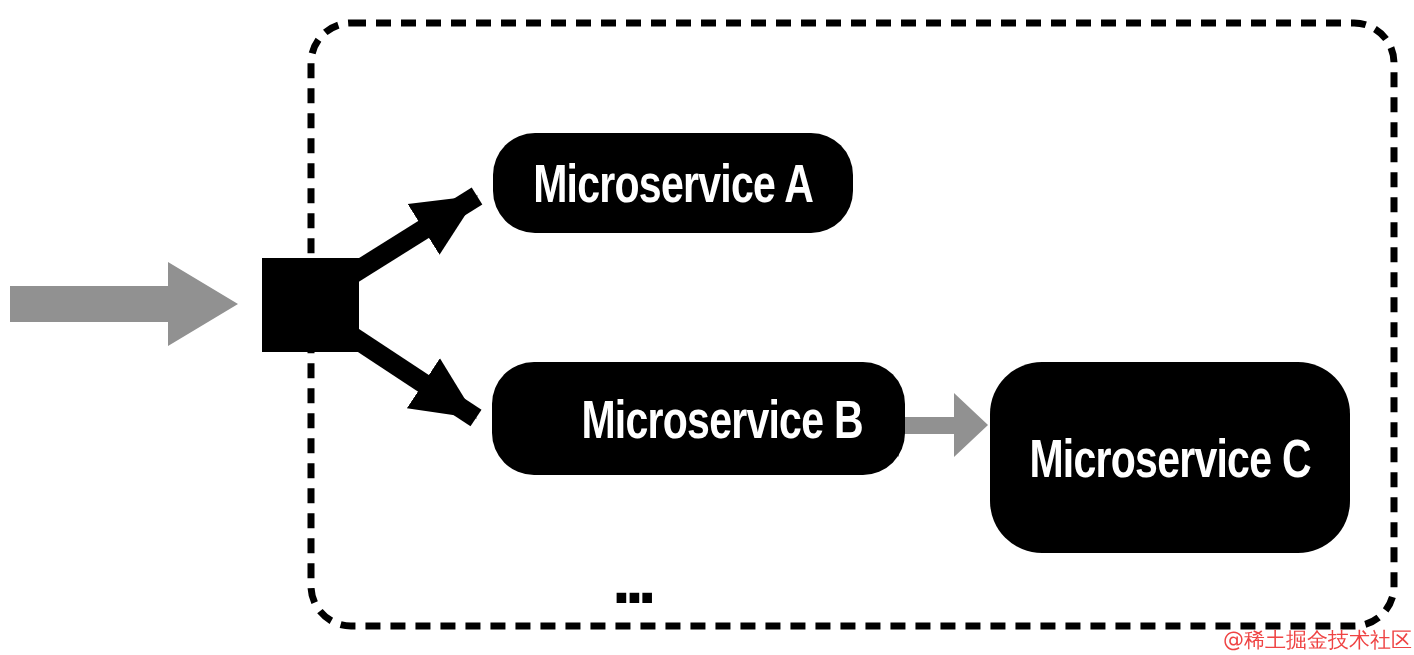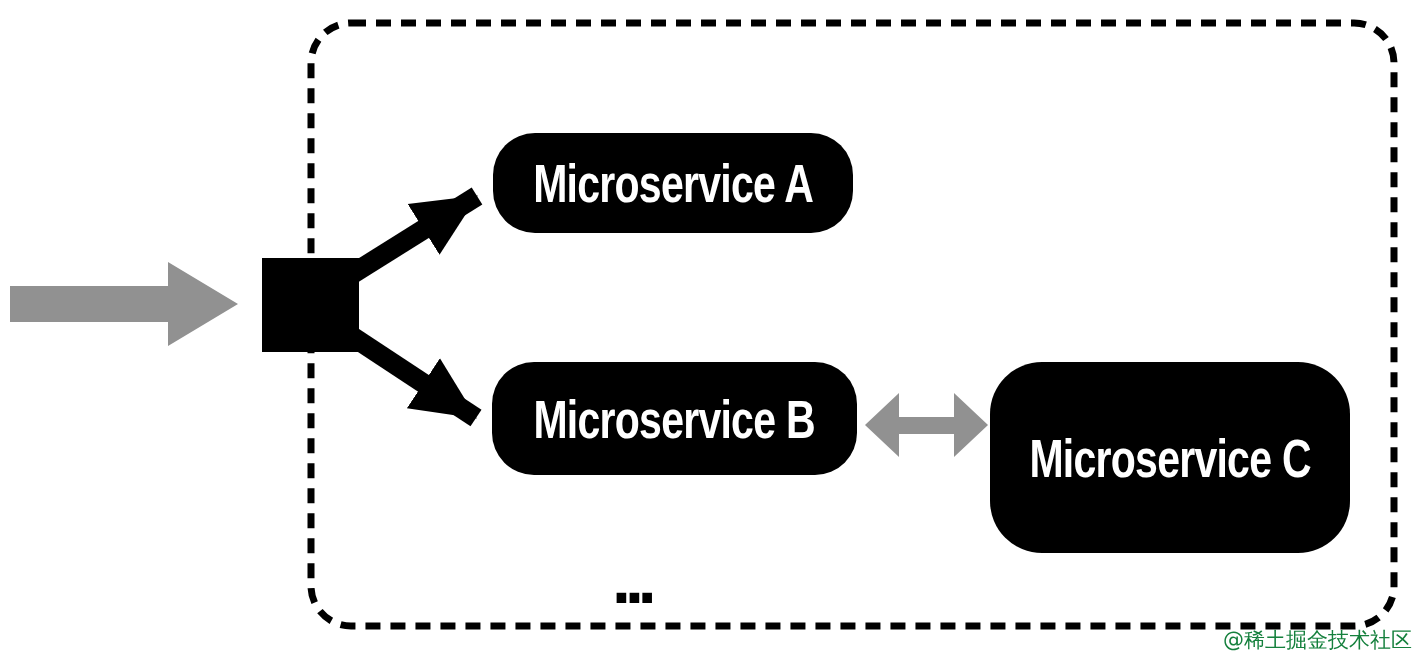--- a/index.html
+++ b/index.html
@@ -42,20 +42,21 @@
   }
   .node-a {
     left: 493px; top: 133px;
     width: 360px; height: 100px;
     border-radius: 42px;
   }
   .node-b {
     left: 492px; top: 362px;
     width: 365px; height: 113px;
     border-radius: 42px;
+    padding-left: 48px;
   }
   .node-c {
     left: 990px; top: 362px;
     width: 360px; height: 191px;
     border-radius: 52px;
   }
   .ellipsis {
     position: absolute;
     left: 612px;
     top: 545px;
@@ -63,21 +64,21 @@
     font-weight: bold;
     line-height: 1;
     letter-spacing: -6px;
     color: #000000;
   }
   .watermark {
     position: absolute;
     right: 2px;
     bottom: 1px;
     font-size: 21px;
-    color: #15803d;
+    color: #ef4444;
     font-family: "DejaVu Sans", "Liberation Sans", sans-serif;
     white-space: nowrap;
   }
 </style>
 </head>
 <body>
 
 <div class="canvas">
 
   <svg class="diagram-svg" viewBox="0 0 1414 655" xmlns="http://www.w3.org/2000/svg">

